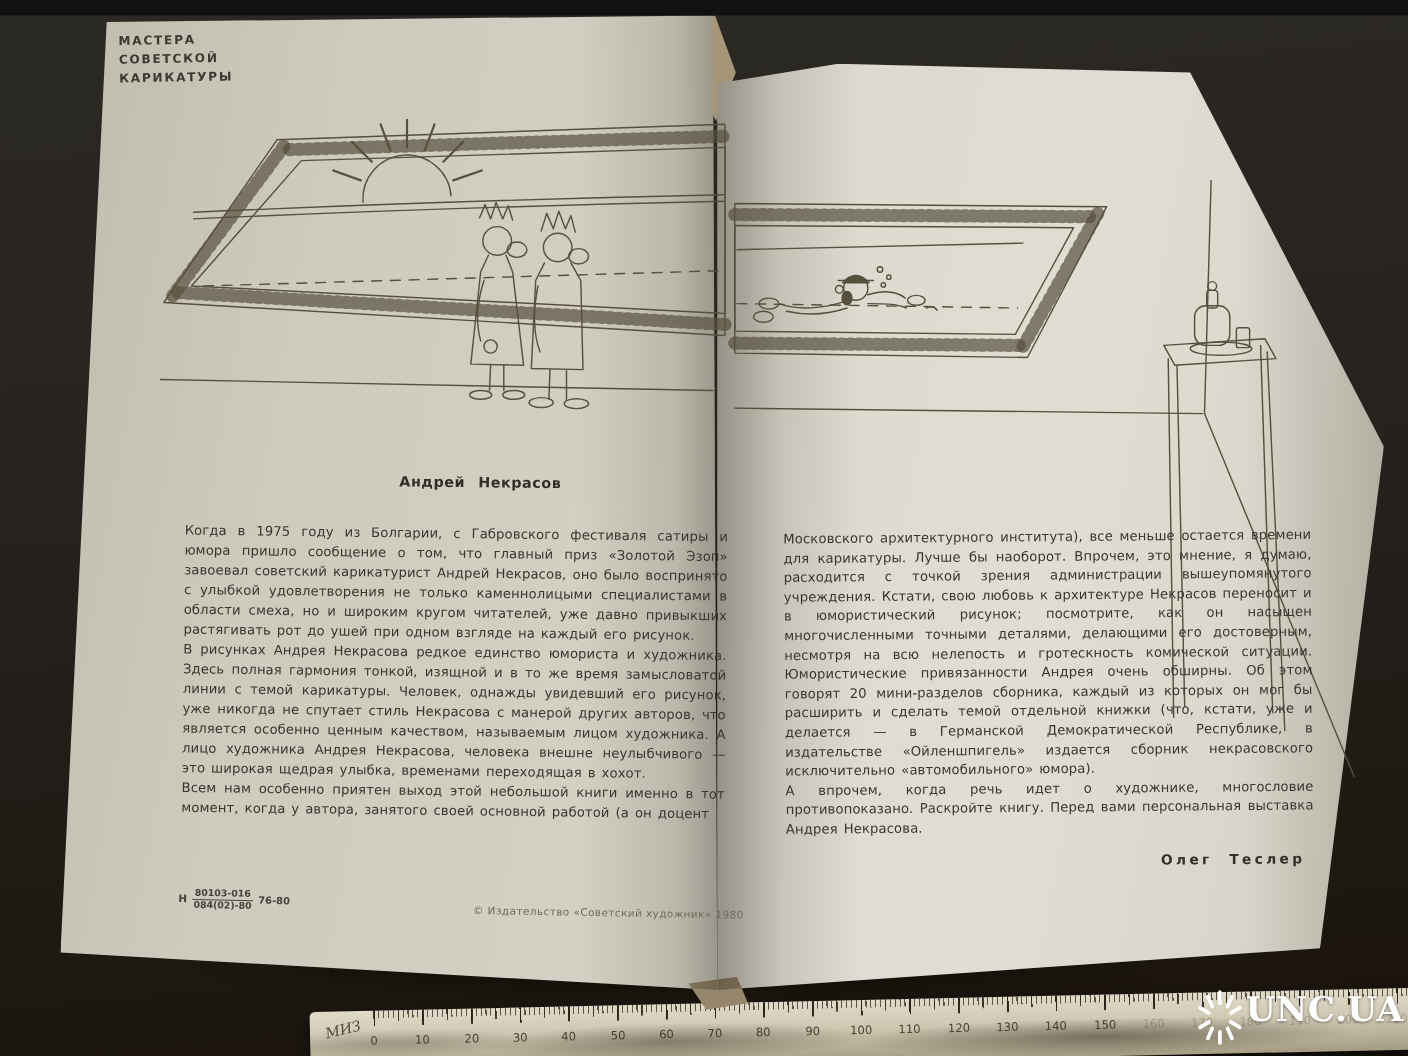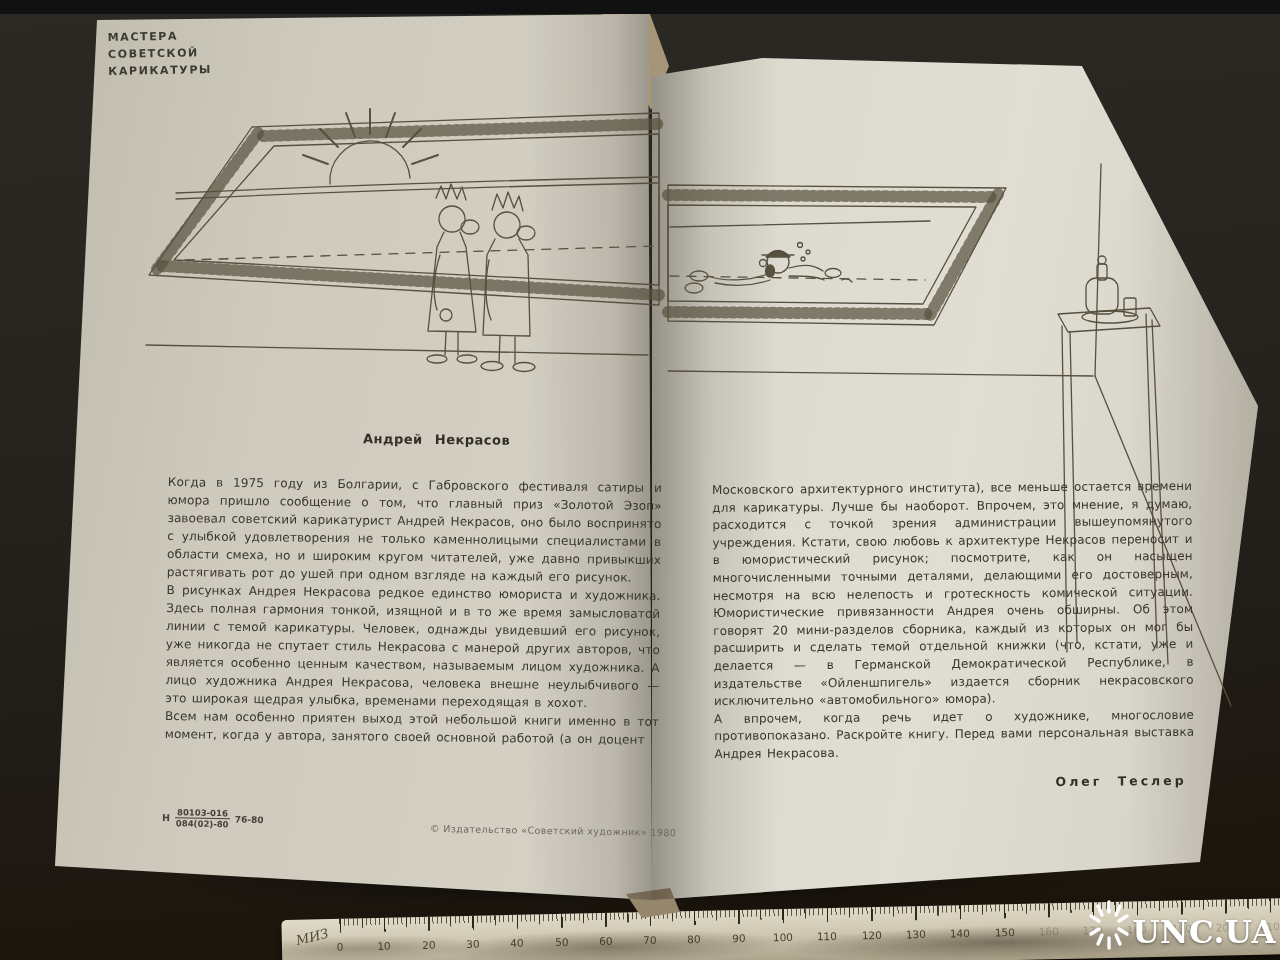--- a/index.html
+++ b/index.html
@@ -73,21 +73,21 @@
     color:#47413б;color:#47413a;transform:rotate(1.2deg);font-size:9.5px;font-weight:bold;}
   .catalog .frac{display:inline-block;text-align:center;font-size:8.5px;line-height:10px;}
   .catalog .frac .num{border-bottom:1px solid #47413a;padding:0 2px;display:block;}
   .catalog .suffix{font-size:9px;}
   .copyright{position:absolute;left:430px;top:811px;font-size:9.5px;color:#6f6a5e;
     letter-spacing:.4px;transform:rotate(1deg);}
 
   .cartoon{position:absolute;inset:0;pointer-events:none;}
 
   
-  .watermark{position:absolute;right:4px;top:886px;display:flex;align-items:flex-end;gap:1px;color:#fff;z-index:40;}
+  .watermark{position:absolute;right:4px;top:886px;display:flex;align-items:flex-start;gap:1px;color:#fff;z-index:40;}
   .wm-text{font-family:"DejaVu Serif",serif;font-weight:bold;font-size:31px;letter-spacing:.5px;
     text-shadow:0 1px 3px rgba(0,0,0,.45);}
 </style>
 </head>
 <body>
 
 <div class="stage">
 
   <div class="book-shadow"></div>
 

